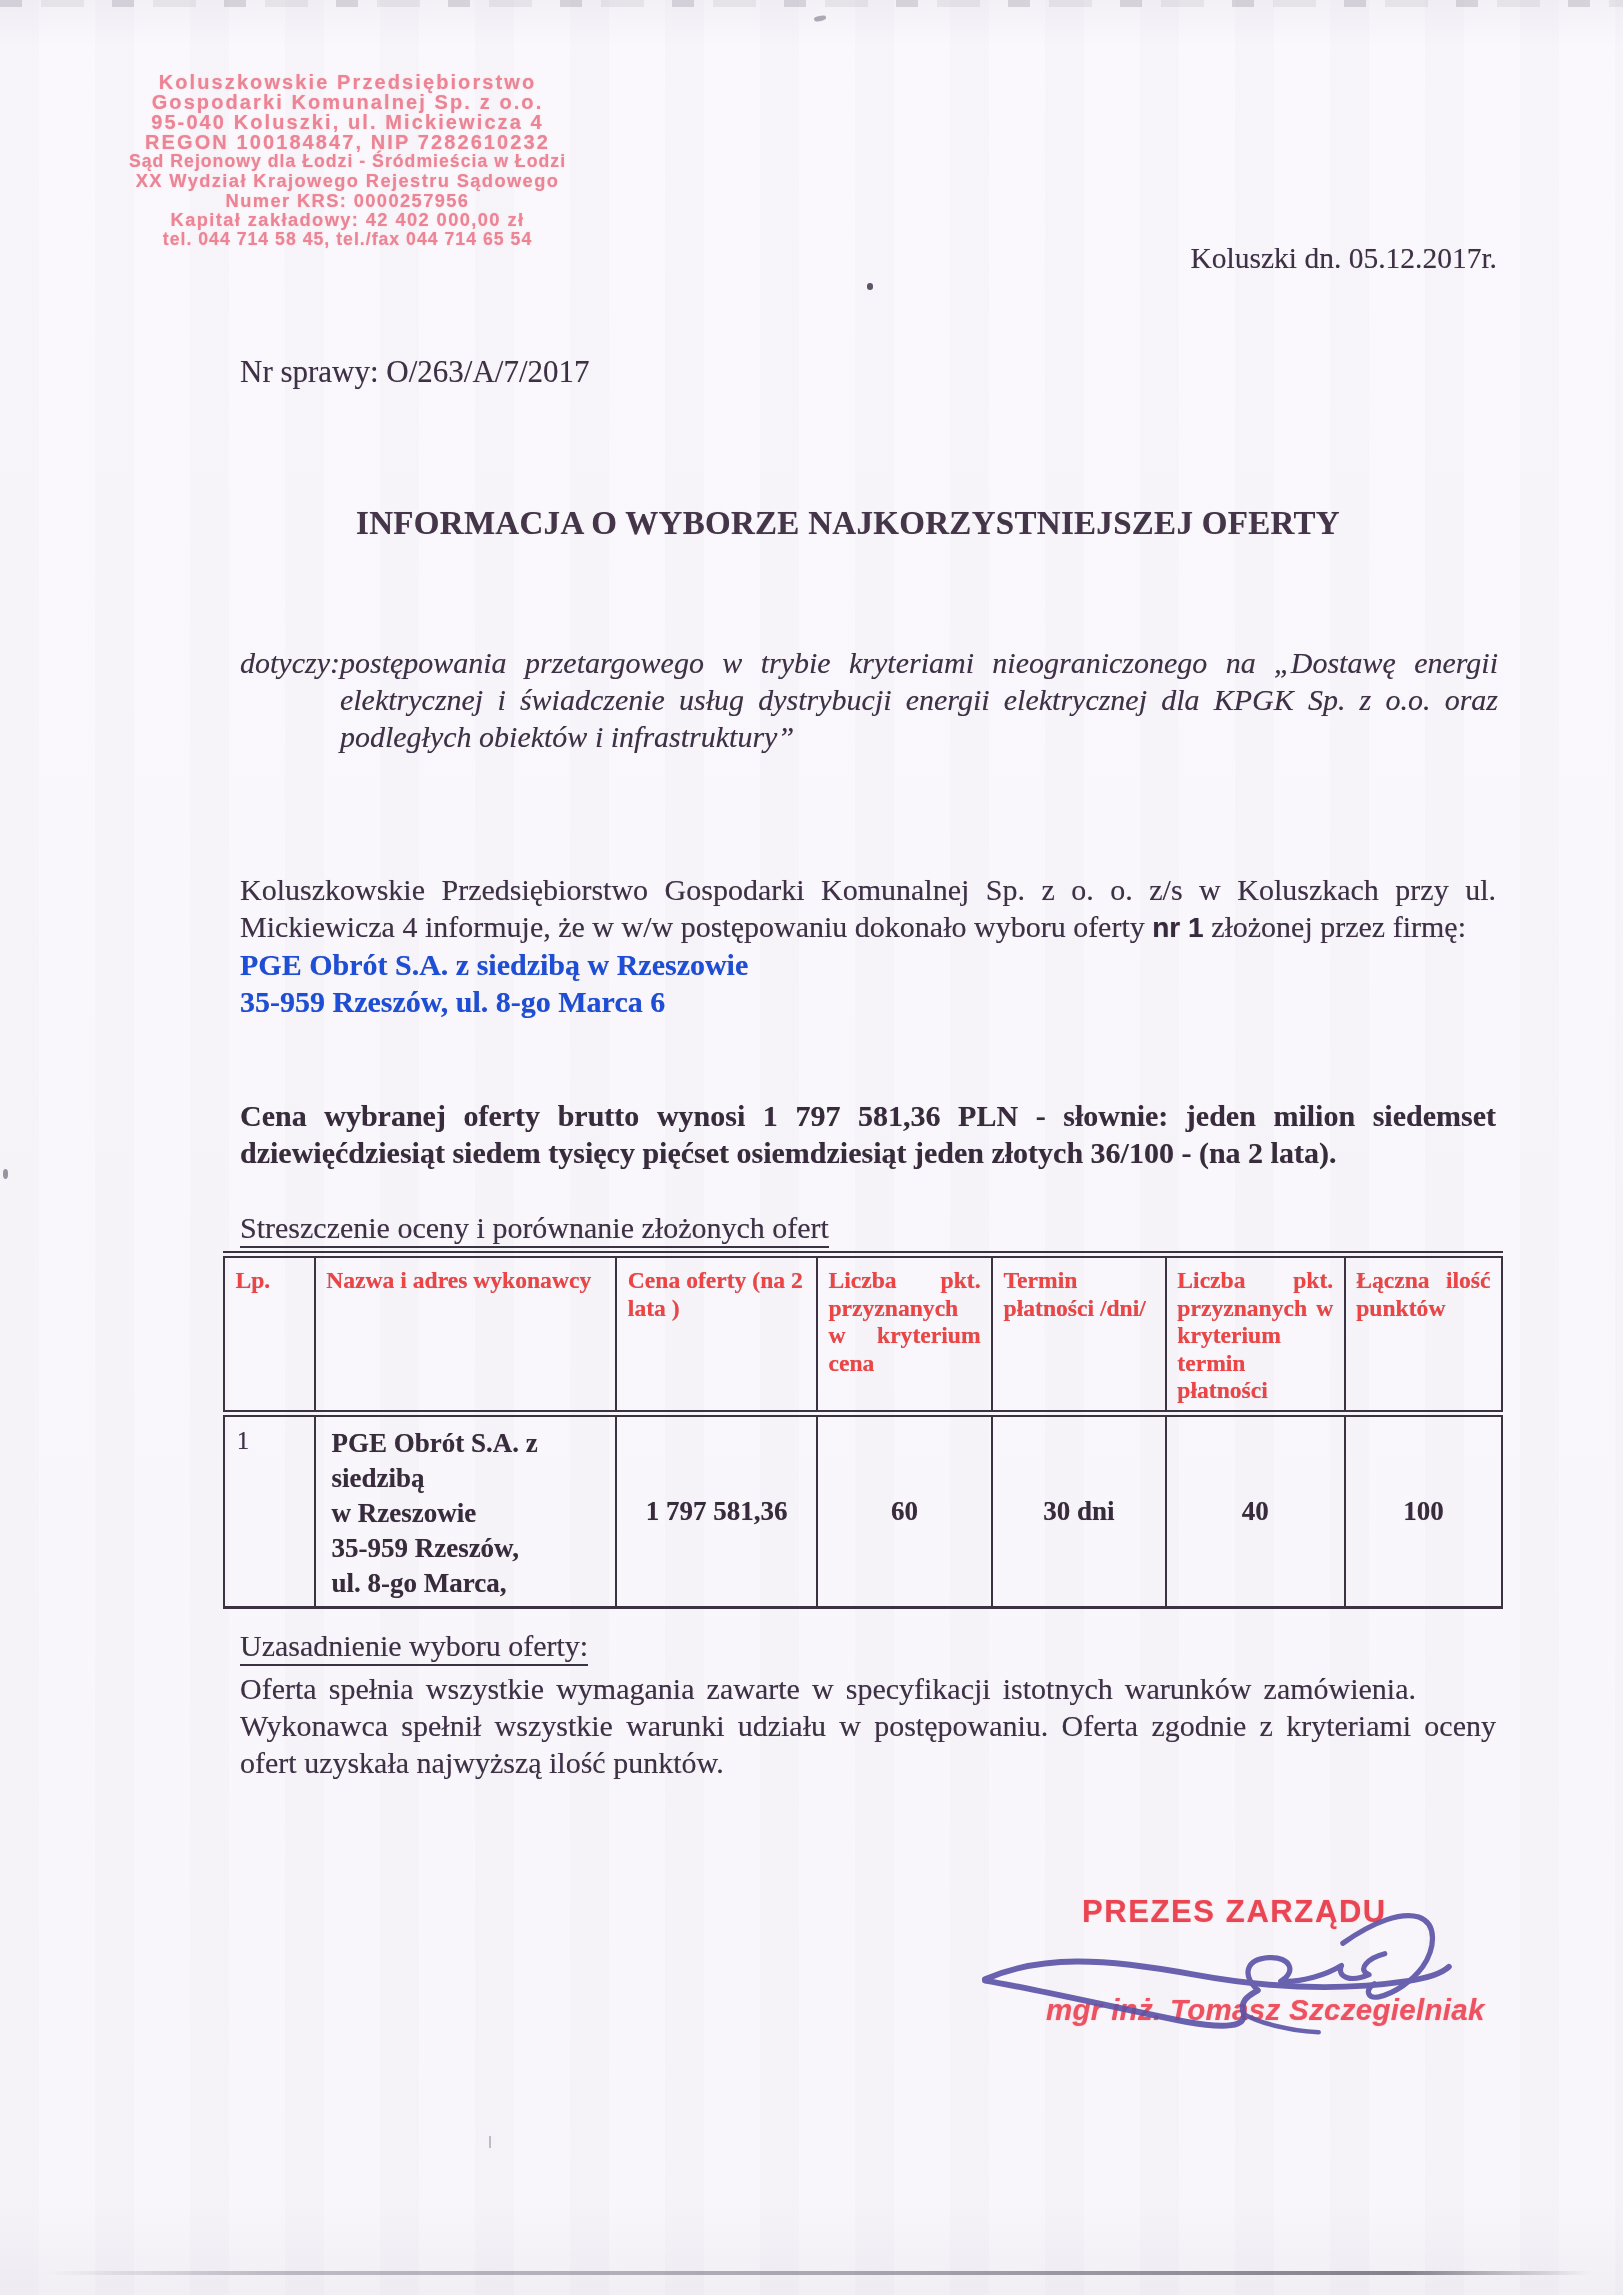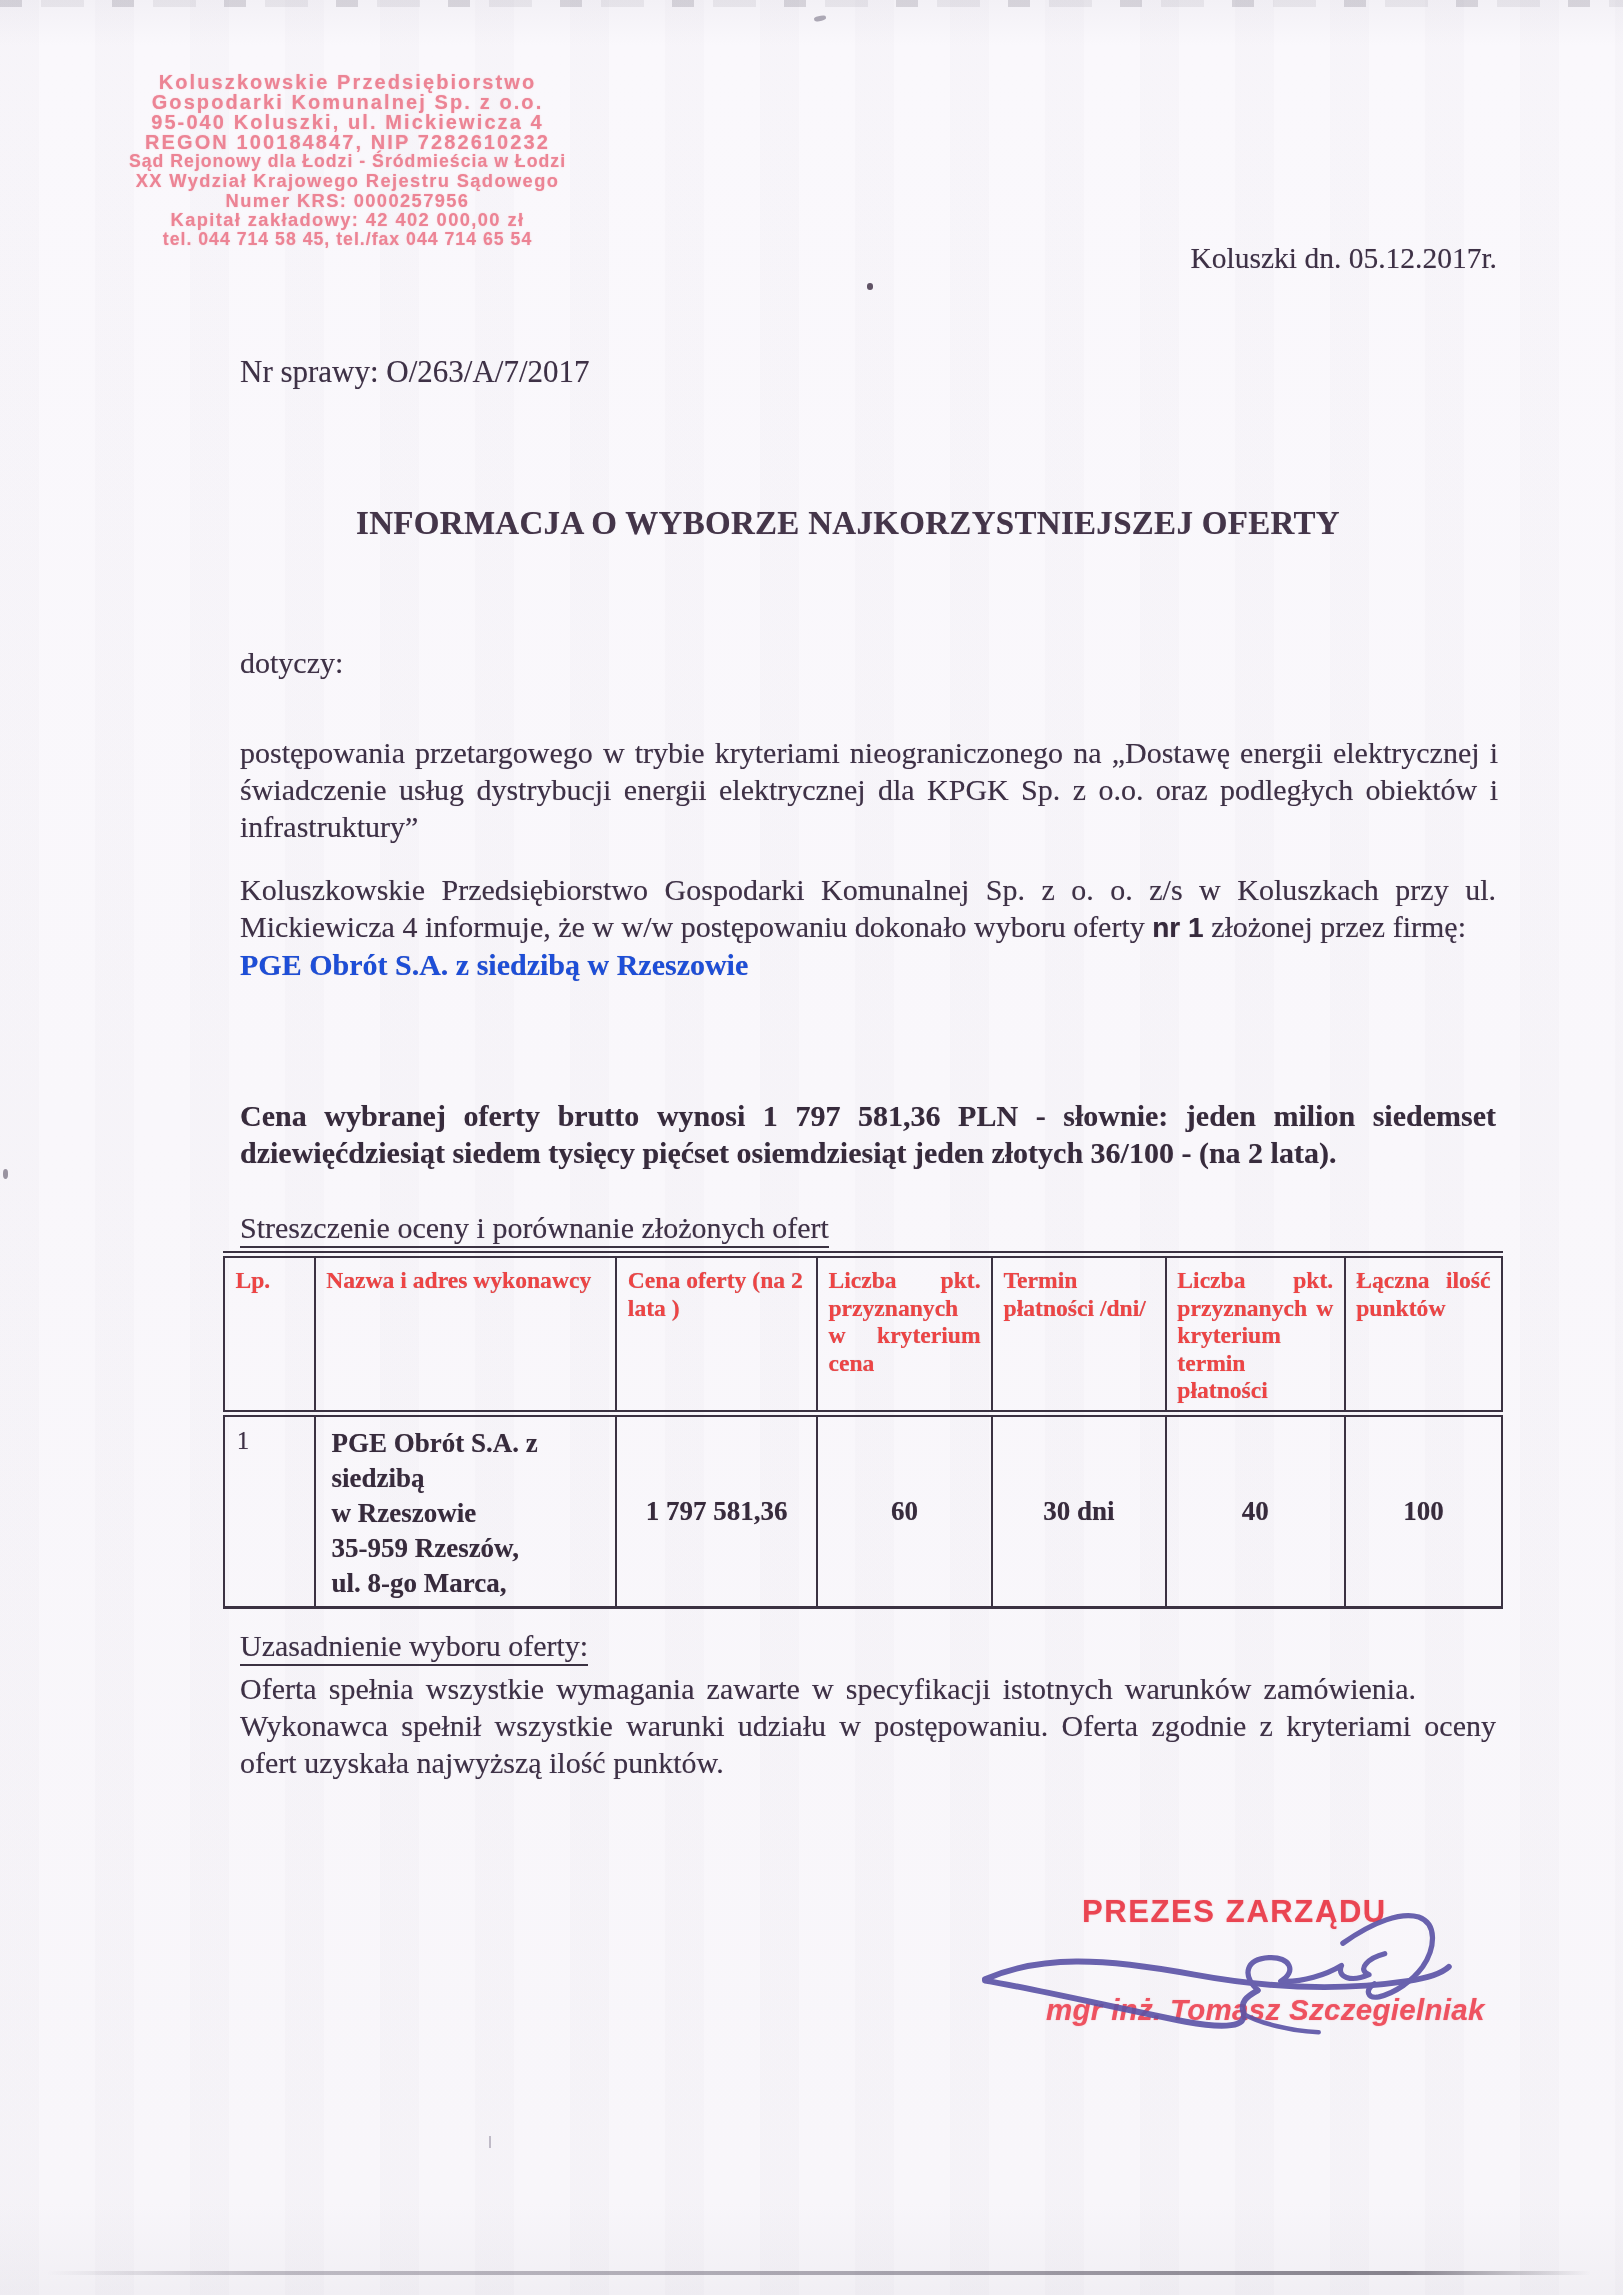--- a/index.html
+++ b/index.html
@@ -33,21 +33,21 @@
   .st-b{font-size:17.7px;line-height:19px;letter-spacing:1px;}
   .st-c{font-size:18.3px;line-height:19.6px;letter-spacing:1.4px;}
 
   
   .date{top:242px;right:127px;font-size:29.5px;}
   .case{left:240px;top:354px;font-size:31px;}
   .title{left:0;top:505px;width:1624px;text-align:center;padding-left:72px;box-sizing:border-box;
     font-size:33px;font-weight:700;letter-spacing:0.3px;color:#443549;}
 
   
-  .subject{left:240px;top:644px;width:1258px;display:flex;font-size:30px;line-height:37px;flex-direction:column;}
+  .subject{left:240px;top:644px;width:1258px;display:flex;font-style:italic;font-size:30px;line-height:37px;}
   .subj-label{flex:0 0 90px;}
   .subj-text{flex:1;text-align:justify;}
 
   
   .intro{left:240px;top:871px;width:1256px;font-size:30px;line-height:37px;text-align:justify;}
   .nr-bold{font-family:"Liberation Sans","DejaVu Sans",sans-serif;font-weight:700;font-size:28px;color:#362a3c;}
   .winner{font-weight:700;text-align:left;color:#1d4ed8;}
   .price{left:240px;top:1097px;width:1256px;font-size:30px;line-height:37px;text-align:justify;font-weight:700;color:#372b3c;}
 
   
@@ -104,20 +104,21 @@
 <div class="abs title soft">INFORMACJA O WYBORZE NAJKORZYSTNIEJSZEJ OFERTY</div>
 
 <div class="abs subject soft">
   <span class="subj-label">dotyczy:</span>
   <span class="subj-text">postępowania przetargowego w trybie kryteriami nieograniczonego na „Dostawę energii elektrycznej i świadczenie usług dystrybucji energii elektrycznej dla KPGK Sp. z o.o. oraz podległych obiektów i infrastruktury”</span>
 </div>
 
 <div class="abs intro soft">
   <span>Koluszkowskie Przedsiębiorstwo Gospodarki Komunalnej Sp. z o. o. z/s w Koluszkach przy ul. Mickiewicza 4 informuje, że w w/w postępowaniu dokonało wyboru oferty </span><span class="nr-bold">nr 1</span><span> złożonej przez firmę:</span>
   <div class="winner">PGE Obrót S.A. z siedzibą w Rzeszowie</div>
+  <div class="winner">35-959 Rzeszów, ul. 8-go Marca 6</div>
 </div>
 
 <div class="abs price soft">Cena wybranej oferty brutto wynosi 1 797 581,36 PLN - słownie: jeden milion siedemset dziewięćdziesiąt siedem tysięcy pięćset osiemdziesiąt jeden złotych 36/100 - (na 2 lata).</div>
 
 <div class="abs caption soft">
   <span class="underlined">Streszczenie oceny i porównanie złożonych ofert</span>
 </div>
 
 <table class="offers soft">
   <colgroup>

